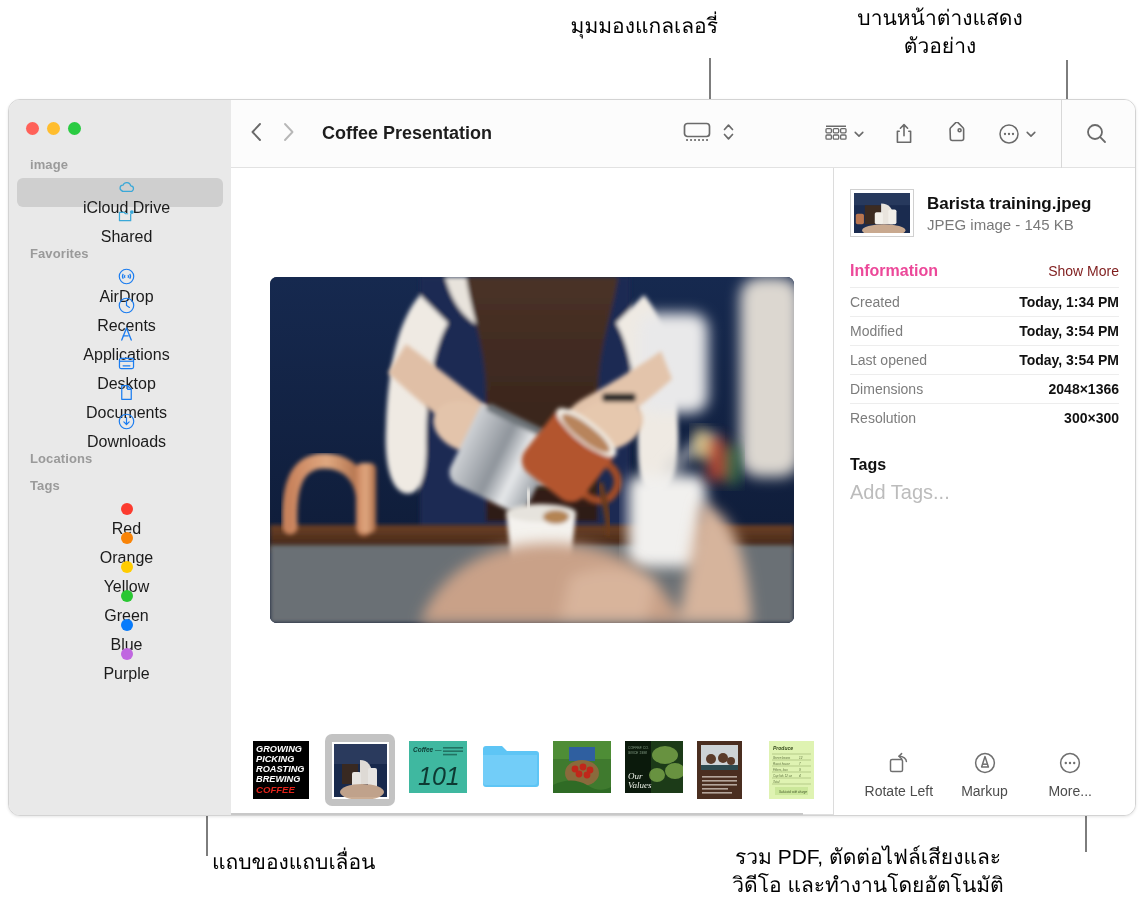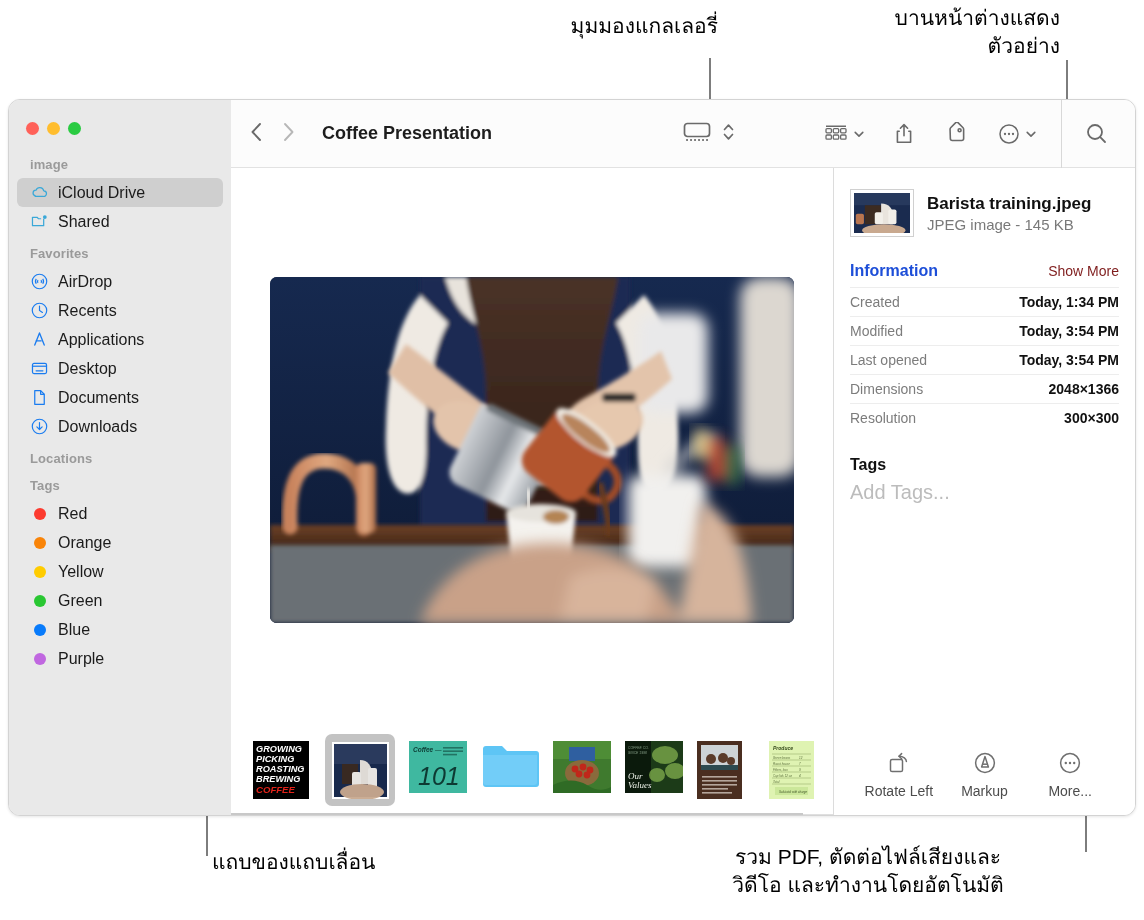--- a/index.html
+++ b/index.html
@@ -54,24 +54,24 @@
   .dot.red { background: #ff6159; }
   .dot.yellow { background: #ffbd2e; }
   .dot.green { background: #2acb42; }
 
   .sb-head {
     font-size: 13px; color: #9a9a9a; font-weight: 600;
     padding: 0 0 6px 21px; letter-spacing: .1px;
   }
   .sb-group { margin-bottom: 10px; }
   .sb-item {
-    display: flex; align-items: center; gap: 9px;
+    display: flex; align-items: center; gap: 2px;
     height: 29px; margin: 0 8px; padding-left: 13px;
     border-radius: 6px;
-    font-size: 16px; color: #1b1b1b;
+    font-size: 16px; color: #1b1b1b; flex-direction: column;
   }
   .sb-item.sel { background: #cfcfcf; }
   .sb-ico { width: 19px; height: 19px; flex: 0 0 19px;
             display: flex; align-items: center; justify-content: center; }
   .sb-ico svg { display: block; }
   .tagdot { width: 12px; height: 12px; border-radius: 50%; }
 
   
   #maincol { flex: 1; display: flex; flex-direction: column; min-width: 0; }
 
@@ -156,21 +156,21 @@
     overflow: hidden; background:#14203c;
   }
   .ip-thumb svg { width: 100%; height: 100%; display:block; }
   .ip-name { font-size: 17px; font-weight: bold; color: #101010; line-height: 1.25; }
   .ip-kind { font-size: 15px; color: #797979; margin-top: 2px; }
 
   .ip-sechead {
     display: flex; align-items: baseline; justify-content: space-between;
     margin-top: 14px; margin-bottom: 7px;
   }
-  .ip-sechead .t { font-size: 16px; font-weight: bold; color: #1d4ed8; }
+  .ip-sechead .t { font-size: 16px; font-weight: bold; color: #ec4899; }
   .ip-sechead .a { font-size: 14px; color: #7f1d1d; }
 
   .ip-row {
     display: flex; justify-content: space-between; align-items: center;
     font-size: 14px; height: 29px;
     border-top: 1px solid #ededed;
   }
   .ip-row:first-of-type { border-top: none; }
   .ip-row .k { color: #7c7c7c; }
   .ip-row .v { color: #111; font-weight: bold; }
@@ -188,21 +188,21 @@
   .ip-act svg { display: block; }
 </style>
 </head>
 <body>
 
 <div id="root">
 
   <div class="annot" style="left:478px; top:12px; width:240px; text-align:right;">มุมมองแกลเลอรี่</div>
   <div class="leader leader-v" style="left:709px; top:58px; height:58px;"></div>
 
-  <div class="annot" style="left:820px; top:4px; width:240px; text-align:right;">บานหน้าต่างแสดง
+  <div class="annot" style="left:820px; top:4px; width:240px; text-align:center;">บานหน้าต่างแสดง
 ตัวอย่าง</div>
   <div class="leader leader-v" style="left:1066px; top:60px; height:112px;"></div>
 
   <div class="annot" style="left:212px; top:848px; width:300px;">แถบของแถบเลื่อน</div>
   <div class="leader leader-v" style="left:206px; top:778px; height:78px;"></div>
   <div class="leader leader-h" style="left:206px; top:778px; width:28px;"></div>
 
   <div class="annot" style="left:600px; top:843px; width:536px; text-align:center;">รวม PDF, ตัดต่อไฟล์เสียงและ
 วิดีโอ และทำงานโดยอัตโนมัติ</div>
   <div class="leader leader-v" style="left:1085px; top:800px; height:52px;"></div>

